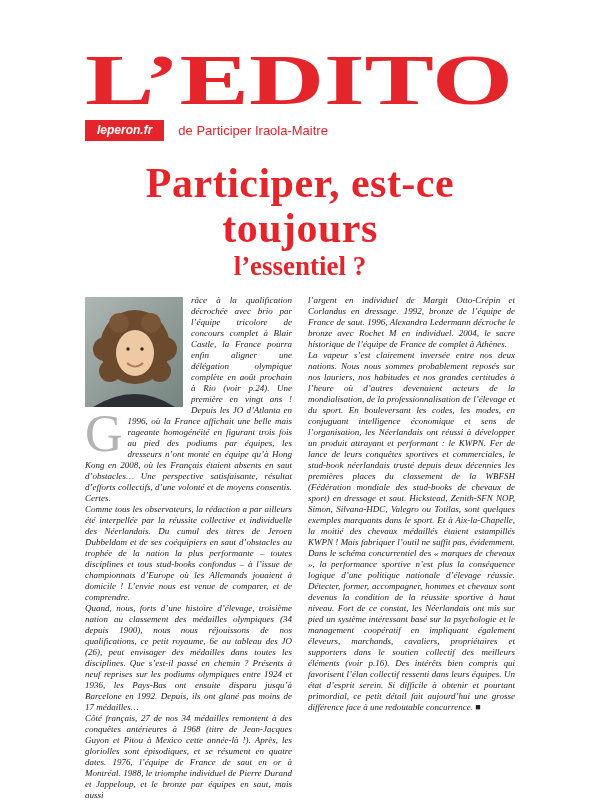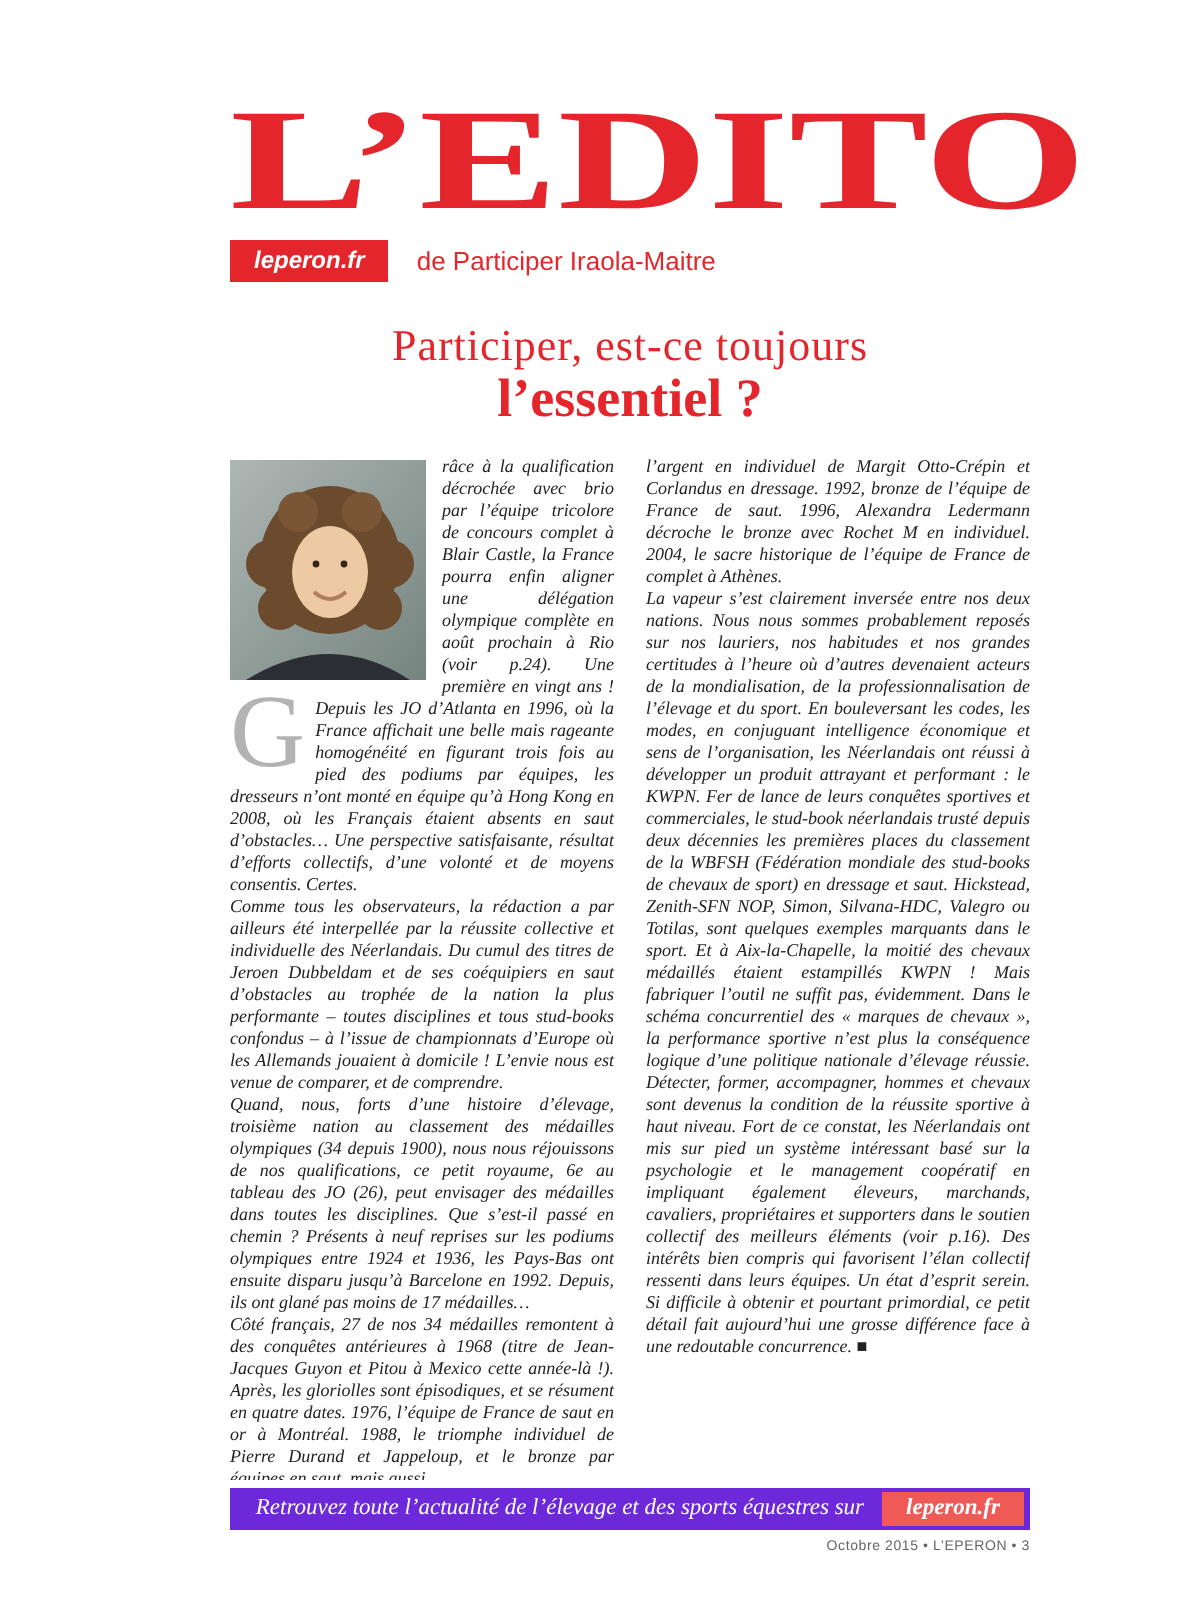--- a/index.html
+++ b/index.html
@@ -5,21 +5,21 @@
   * { margin:0; padding:0; box-sizing:border-box; }
   html, body { width:600px; height:800px; }
   body {
     font-family: "Liberation Serif", serif;
     background:#ffffff;
     color:#1c1c1c;
     overflow:hidden;
   }
   .page {
     width:600px; height:800px;
-    padding:44px 85px 0 115px;
+    padding:44px 85px 0 85px;
     position:relative;
     overflow:hidden;
     background:#ffffff;
   }
 
   
   .masthead-title svg { display:block; }
   .masthead-text {
     font-family:"Liberation Serif", serif;
     font-weight:bold;
@@ -37,21 +37,21 @@
   }
   .byline {
     color:#e4252b;
     font-family:"Liberation Sans", sans-serif;
     font-size:13px;
     margin-left:14px;
   }
 
   
   .headline { text-align:center; color:#e4252b; margin-top:20px; line-height:1.08; }
-  .headline-line1 { font-size:22px; font-weight:400; letter-spacing:0.5px; }
+  .headline-line1 { font-size:42px; font-weight:700; letter-spacing:0.5px; }
   .headline-line2 { font-size:27px; font-weight:700; }
 
   
   .article {
     display:flex; gap:16px;
     margin-top:14px;
     height:512px;
     overflow:hidden;
   }
   .col {

